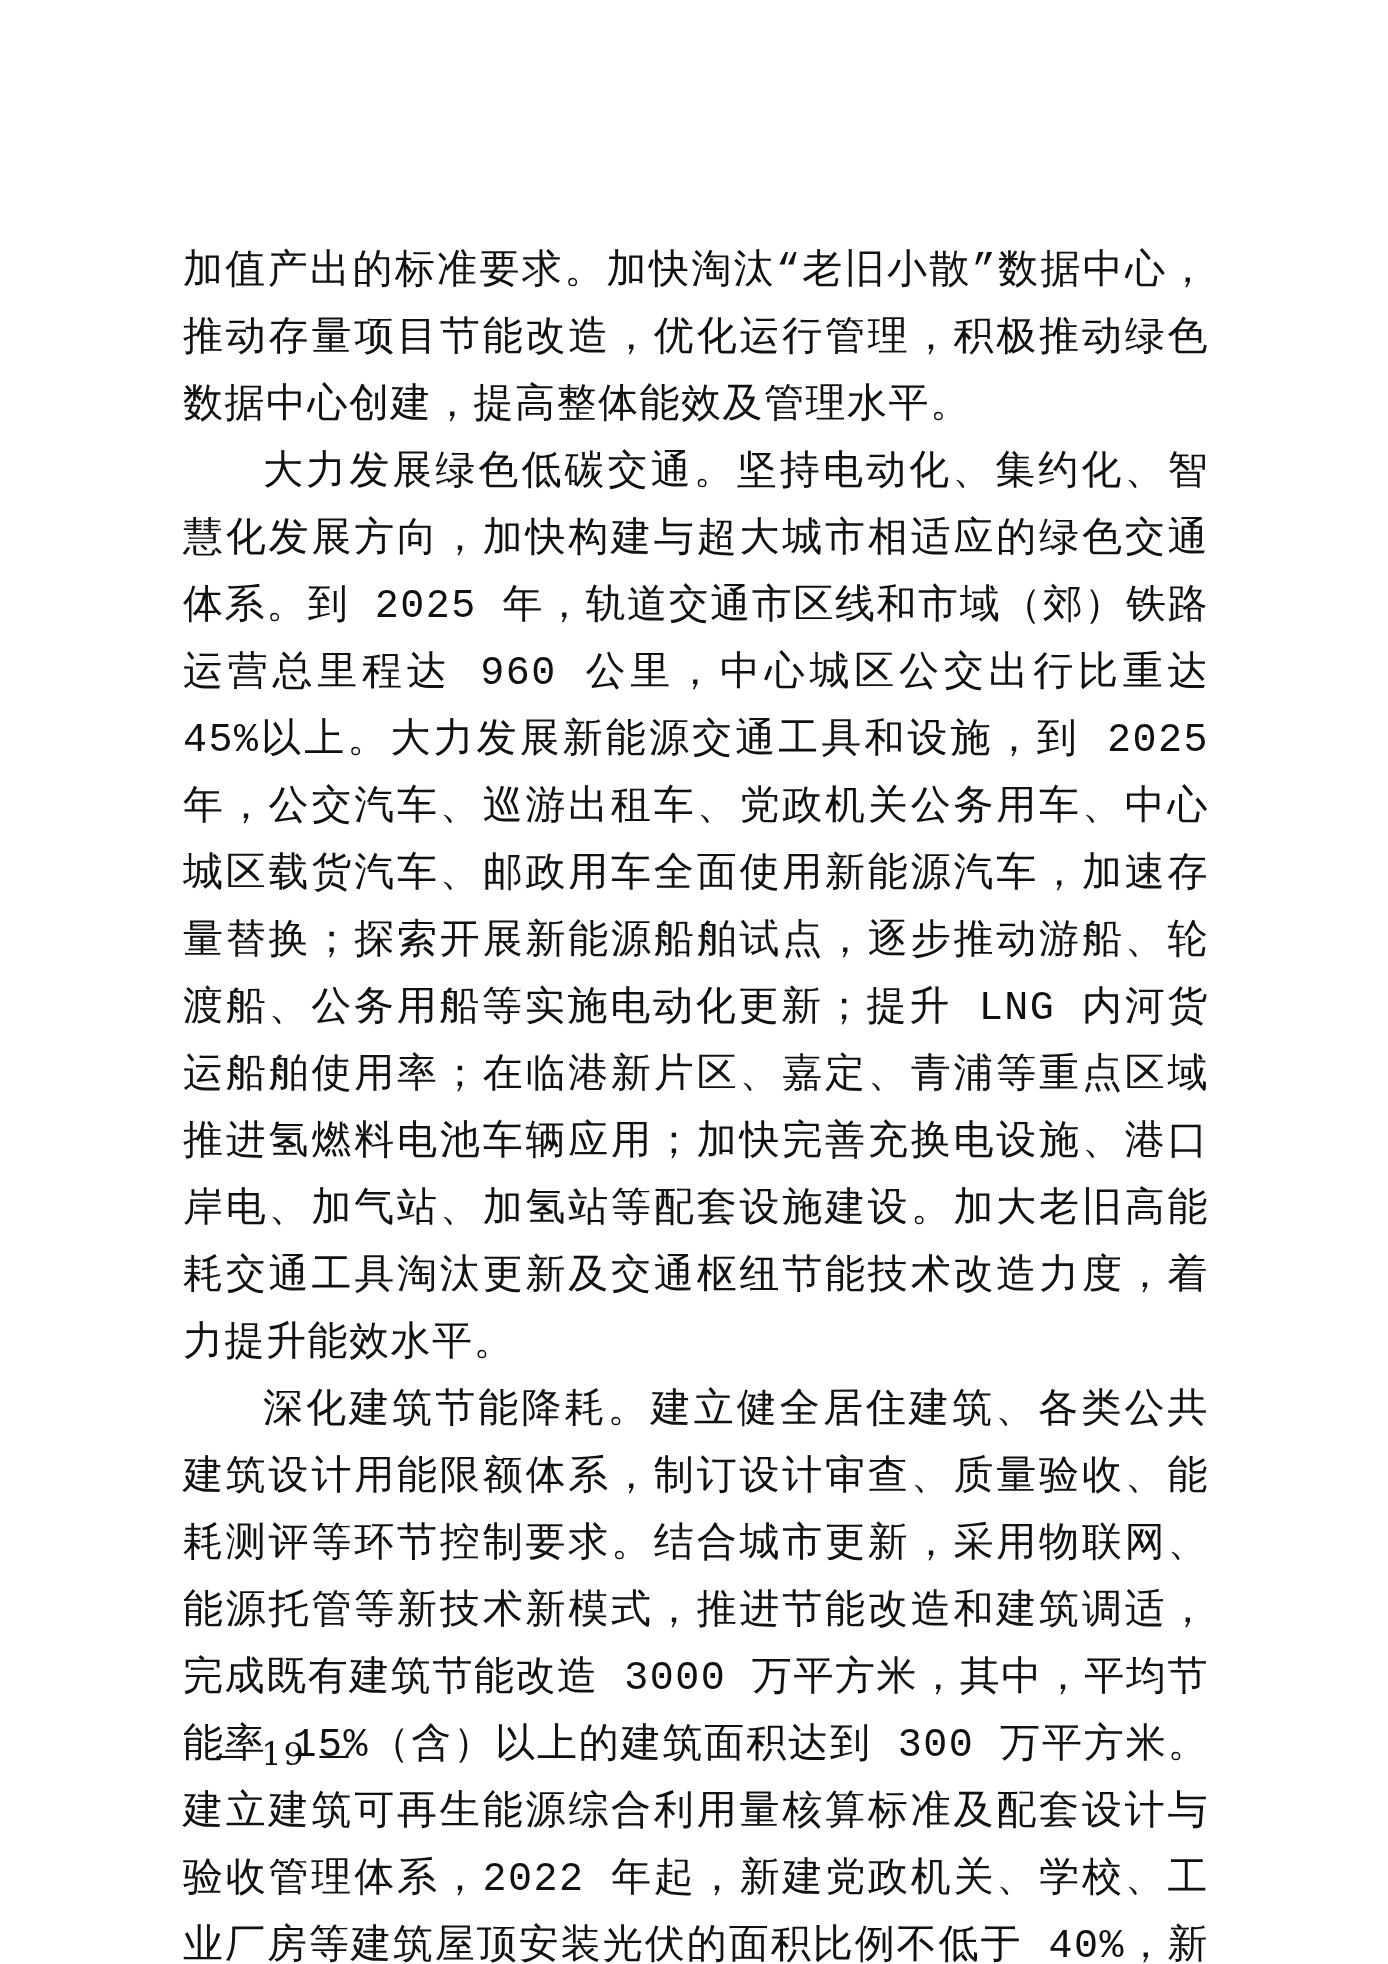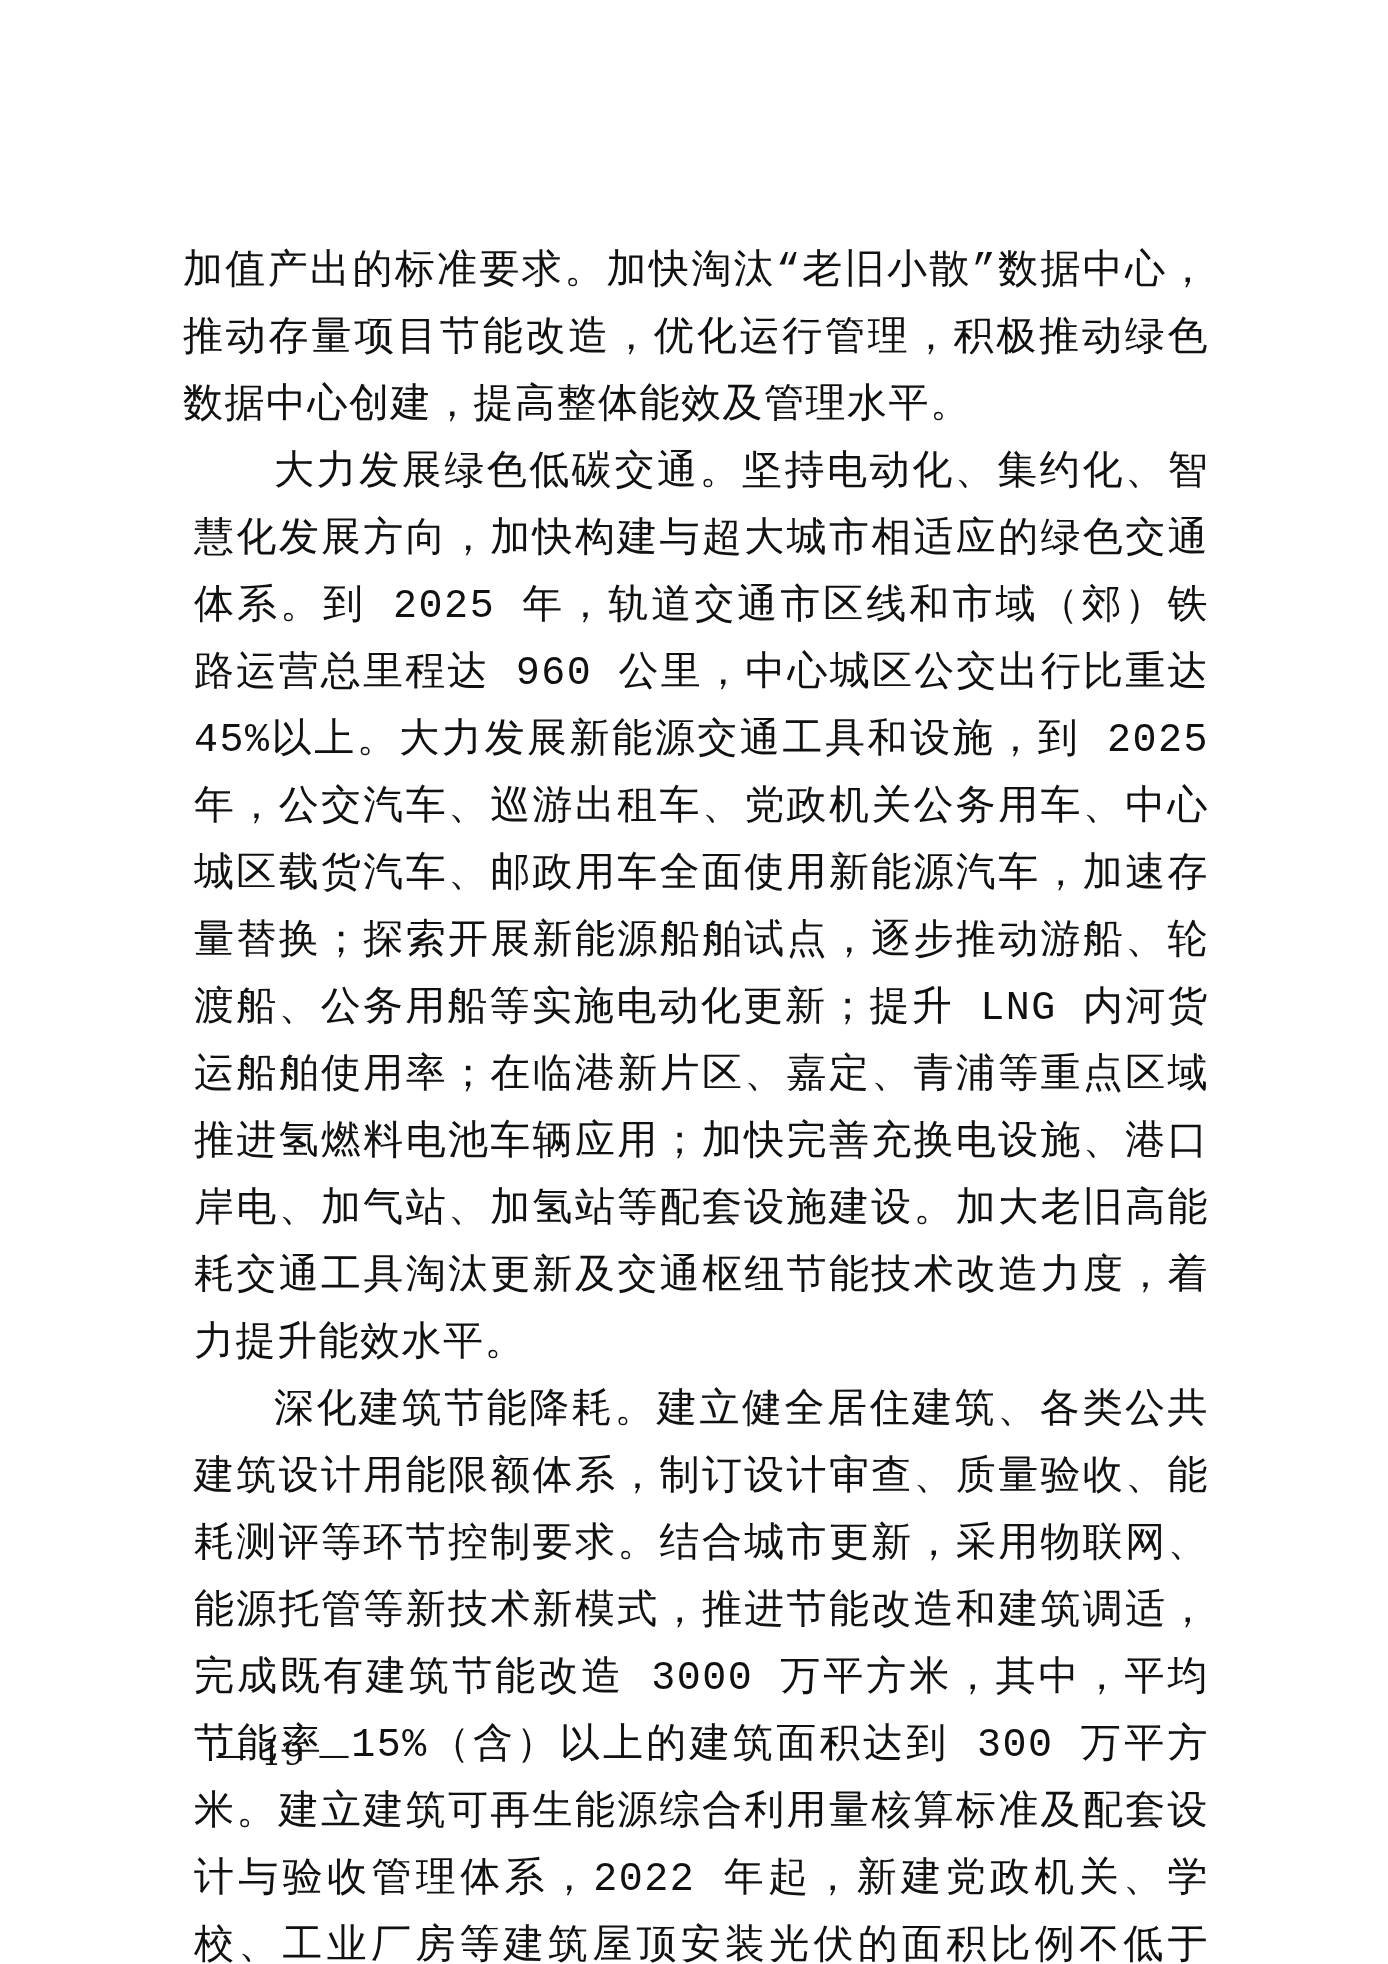--- a/index.html
+++ b/index.html
@@ -5,21 +5,21 @@
   html, body { margin: 0; padding: 0; background: #ffffff; }
   body { width: 1388px; height: 1964px; position: relative; overflow: hidden; }
   .page {
     position: absolute; left: 183px; top: 238px; width: 1026px;
     font-family: Liberation Mono, monospace;
     color: #111111; font-size: 40px; line-height: 67px;
     text-align: justify; text-justify: inter-character;
     letter-spacing: 1.5px;
   }
   .para { margin: 0; }
-  .indent { text-indent: 2em; margin-left: 11px; }
+  .indent { text-indent: 2em; }
   .page-number {
     position: absolute; left: 215px; top: 1735px;
     font-family: "DejaVu Serif", "Liberation Serif", serif;
     font-size: 32px; color: #111111; letter-spacing: 2px;
   }
 </style>
 </head>
 <body>
 
 <div class="page">

